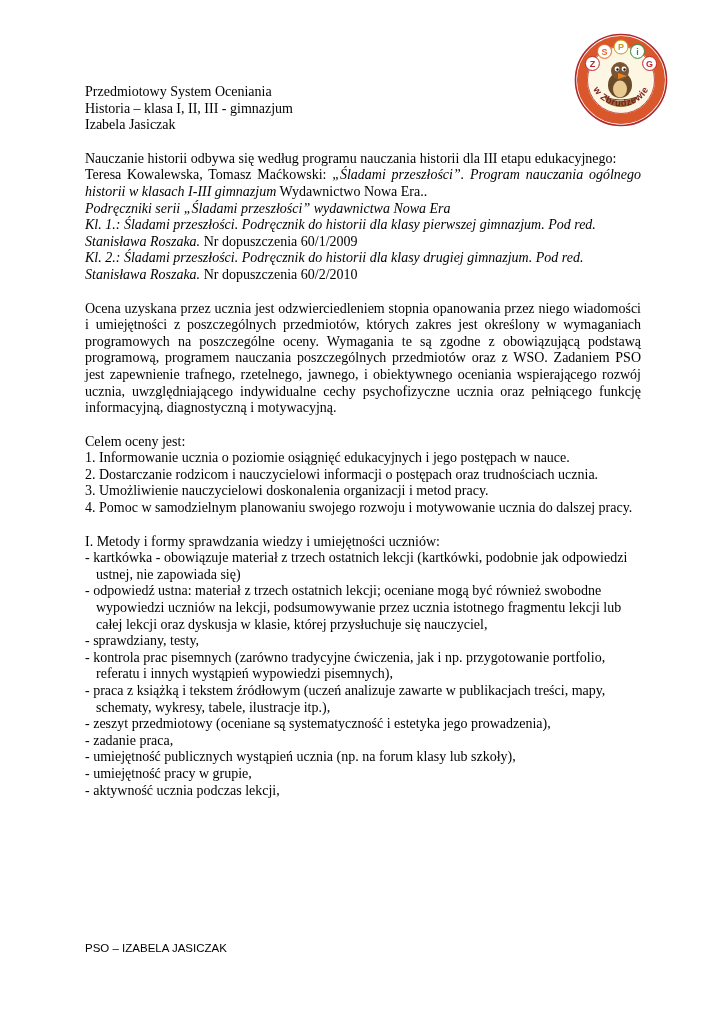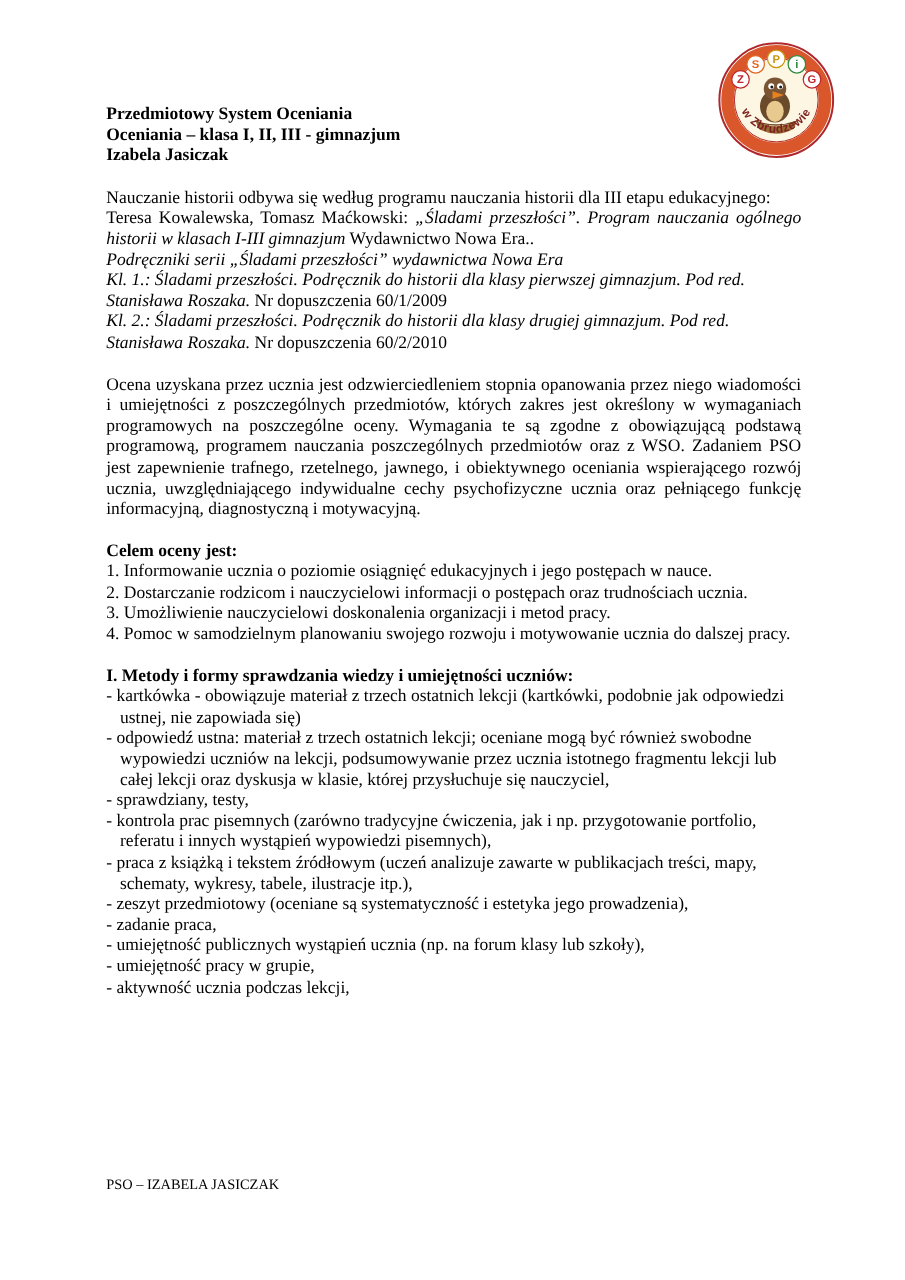--- a/index.html
+++ b/index.html
@@ -11,30 +11,30 @@
     margin: 0 auto;
     background: #ffffff;
     font-family: "Liberation Serif", serif;
     font-size: 14px;
     line-height: 16.6px;
     color: #000000;
     overflow: hidden;
   }
   .content { position: absolute; left: 85px; top: 84px; width: 556px; }
   p { margin: 0; }
-  .bold { font-weight: bold; }
+  .bold { font-weight: normal; }
   .it { font-style: italic; }
   .justify { text-align: justify; }
   .gap { height: 17px; }
   .methods-item { padding-left: 11px; text-indent: -11px; text-align: left; }
   .footer {
     position: absolute;
     left: 85px;
     top: 940px;
-    font-family: Liberation Serif, serif;
+    font-family: Liberation Sans, sans-serif;
     font-size: 11.5px;
     color: #000000;
   }
   .logo-wrap { position: absolute; top: 33px; right: 56px; width: 94px; height: 94px; }
   .logo-bottom-text {
     font-family: "Liberation Sans", sans-serif;
     font-size: 9.5px;
     font-weight: bold;
     fill: #7a1f1f;
     letter-spacing: 0.5px;
@@ -94,21 +94,21 @@
       <text class="logo-bottom-text">
         <textPath href="#botArc" startOffset="50%" text-anchor="middle">w Zbrudzewie</textPath>
       </text>
     </svg>
   </div>
 
   <div class="content">
 
     <div>
       <p class="bold">Przedmiotowy System Oceniania</p>
-      <p class="bold">Oceniania – klasa I, II, III - gimnazjum</p>
+      <p class="bold">Historia – klasa I, II, III - gimnazjum</p>
       <p class="bold">Izabela Jasiczak</p>
     </div>
 
     <div class="gap"></div>
 
     <div>
       <p class="justify">Nauczanie historii odbywa się według programu nauczania historii dla III etapu edukacyjnego:</p>
       <p class="justify"><span>Teresa Kowalewska, Tomasz Maćkowski: </span><span class="it">„Śladami przeszłości”. Program nauczania ogólnego historii w klasach I-III gimnazjum</span><span> Wydawnictwo Nowa Era..</span></p>
       <p class="it">Podręczniki serii „Śladami przeszłości” wydawnictwa Nowa Era</p>
       <p><span class="it">Kl. 1.: Śladami przeszłości. Podręcznik do historii dla klasy pierwszej gimnazjum. Pod red. Stanisława Roszaka.</span><span> Nr dopuszczenia 60/1/2009</span></p>

